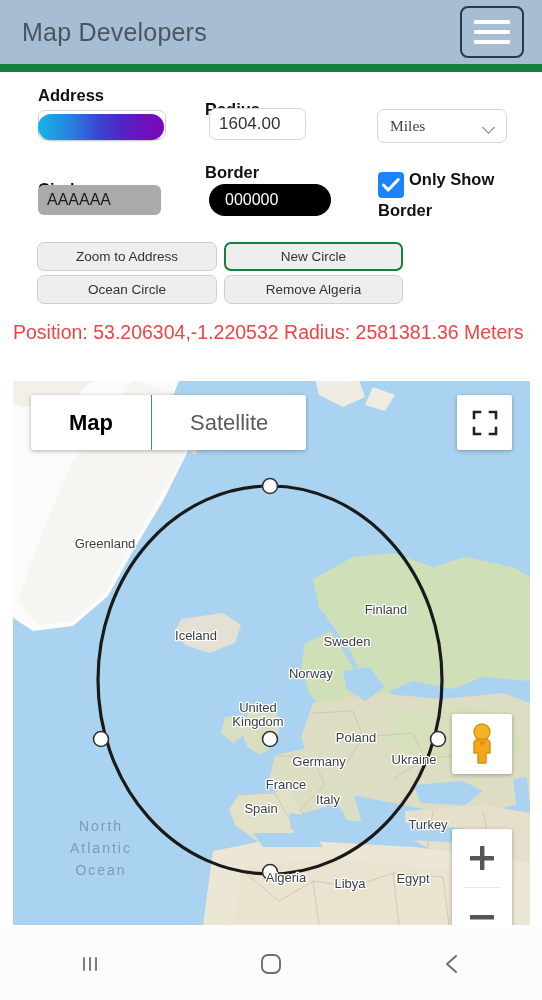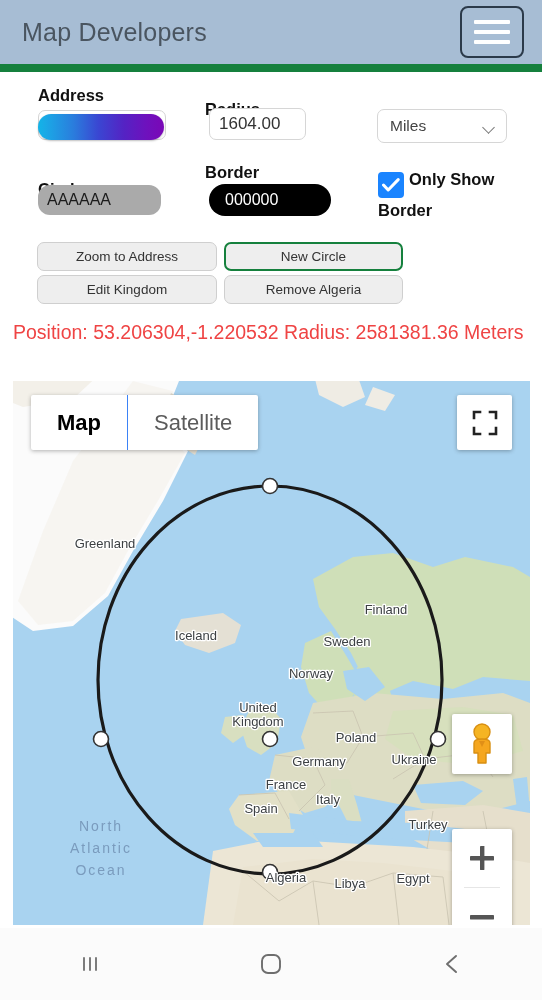--- a/index.html
+++ b/index.html
@@ -60,36 +60,36 @@
     position:absolute; left:209px; top:36px; width:97px; height:32px;
     border:1px solid #d6d6d6; border-radius:7px; background:#fff;
     font-size:17px; padding:0 9px; color:#333;
     font-family:"Liberation Sans", sans-serif;
   }
 
   .unit-select {
     position:absolute; left:377px; top:37px; width:130px; height:34px;
     border:1px solid #d6d6d6; border-radius:7px; background:#fff;
     font-size:15.5px; color:#444; padding:0 28px 0 12px;
-    font-family:Liberation Sans, sans-serif;
+    font-family:Liberation Serif, serif;
     display:flex; align-items:center; cursor:pointer;
   }
   .unit-chev {
     position:absolute; right:11px; top:50%; margin-top:-3px;
     width:11px; height:7px; pointer-events:none;
   }
   .unit-chev::before{
     content:""; position:absolute; left:0; top:0;
     width:8px; height:8px; border-right:1.6px solid #777; border-bottom:1.6px solid #777;
     transform: rotate(45deg); transform-origin: 50% 50%;
   }
 
   .color-circle {
     position:absolute; left:38px; top:113px; width:123px; height:30px;
-    background:#aaaaaa; border:none; border-radius:12px;
+    background:#aaaaaa; border:none; border-radius:6px;
     font-size:16px; color:#1b1b1b; padding:0 9px;
     font-family:"Liberation Sans", sans-serif;
   }
   .color-border {
     position:absolute; left:209px; top:112px; width:122px; height:32px;
     background:#000000; border:none; border-radius:16px;
     font-size:16px; color:#ffffff; padding:0 16px;
     font-family:"Liberation Sans", sans-serif;
   }
 
@@ -127,21 +127,21 @@
   }
   .map-svg { position:absolute; left:0; top:0; }
 
   .map-type {
     position:absolute; left:18px; top:14px; height:55px;
     background:#fff; border-radius:2px; display:flex;
     box-shadow:0 1px 4px rgba(0,0,0,.3);
   }
   .mt-btn {
     display:flex; align-items:center; justify-content:center;
-    font-size:22px; cursor:pointer; padding:0 26px;
+    font-size:22px; cursor:pointer; padding:0 38px;
   }
   .mt-map { font-weight:bold; color:#000; }
   .mt-sat { color:#5b5b5b; border-left:1px solid #3b82f6; }
 
   .fullscreen-btn {
     position:absolute; right:18px; top:14px; width:55px; height:55px;
     background:#fff; border-radius:2px; box-shadow:0 1px 4px rgba(0,0,0,.3);
     display:flex; align-items:center; justify-content:center; cursor:pointer;
   }
 
@@ -211,21 +211,21 @@
     <div class="cb-wrap">
       <span class="cb-box">
         <svg width="18" height="14" viewBox="0 0 18 14">
           <path d="M1.5 7 L6.2 12 L16.2 1.6" fill="none" stroke="#fff" stroke-width="3" stroke-linecap="round" stroke-linejoin="round"></path>
         </svg>
       </span><span class="cb-text">Only Show Border</span>
     </div>
 
     <button class="btn btn-zoom">Zoom to Address</button>
     <button class="btn btn-new">New Circle</button>
-    <button class="btn btn-edit">Edit Kingdom</button>
+    <button class="btn btn-edit">Ocean Circle</button>
     <button class="btn btn-remove">Remove Algeria</button>
 
     <div class="position-text">Position: 53.206304,-1.220532 Radius: 2581381.36 Meters</div>
   </div>
 
   <div class="map">
     <svg class="map-svg" width="517" height="544" viewBox="0 0 517 544">
       <rect x="0" y="0" width="517" height="544" fill="#a9d3f0"></rect>
 
       <path d="M-10,-10 L170,-10 L150,40 L175,70 L150,120 L120,170 L95,215 L60,245 L20,250 L-10,230 Z" fill="#fbfbfb"></path>

